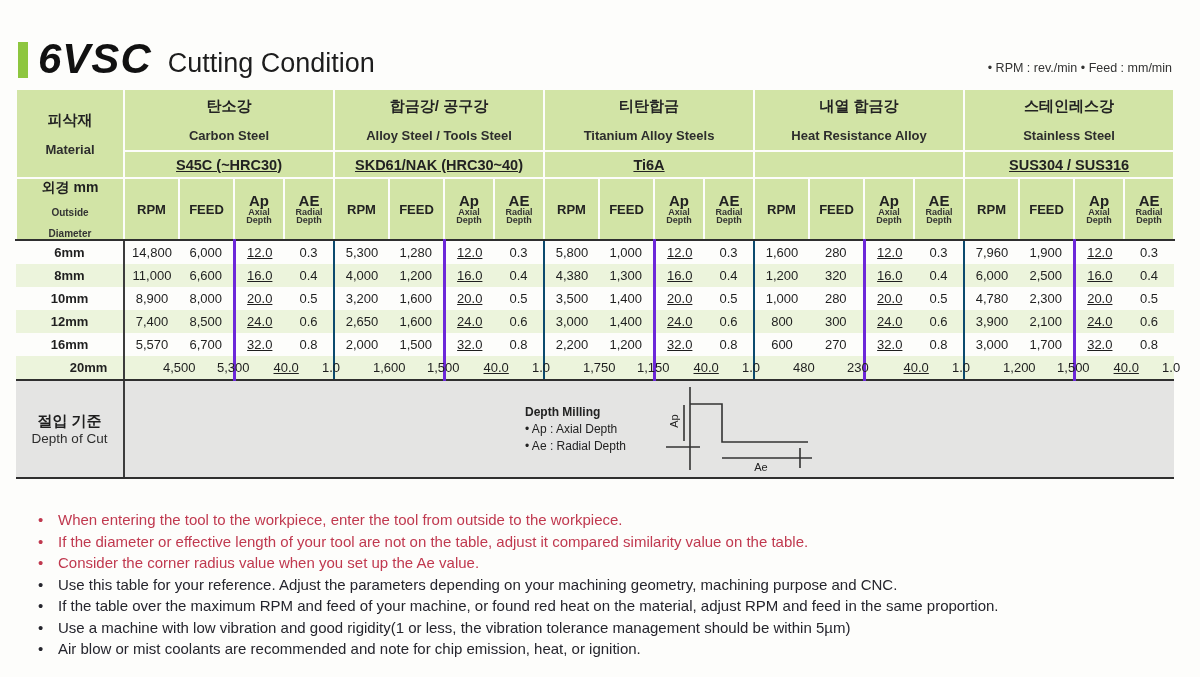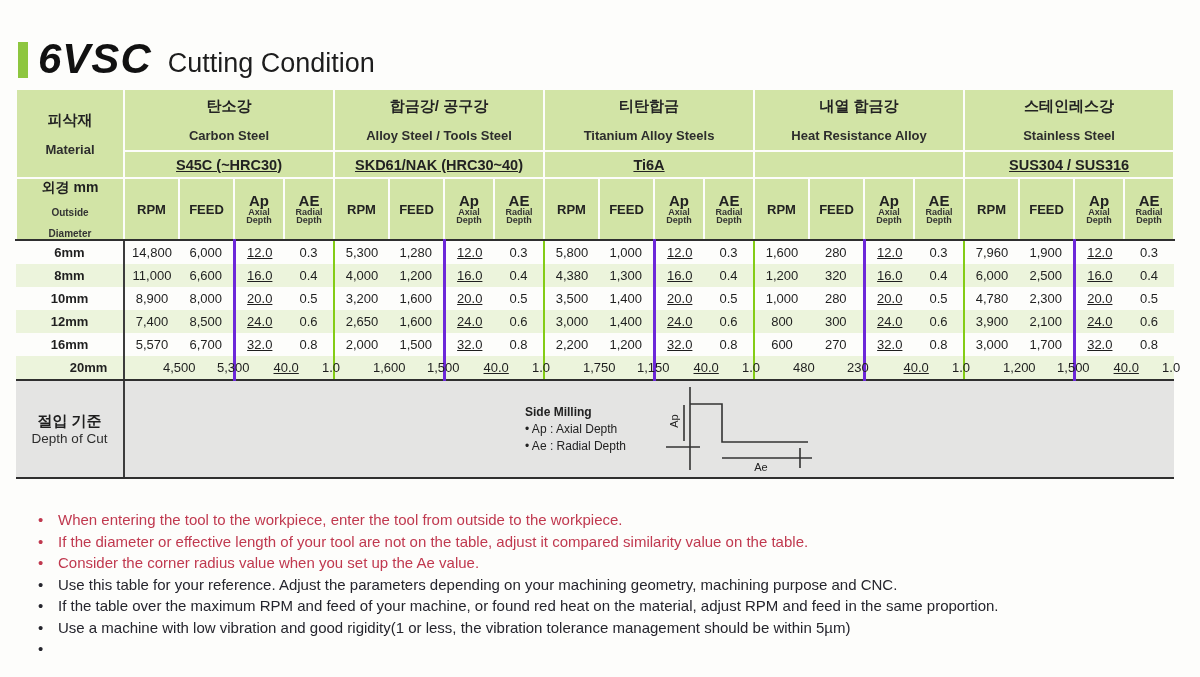--- a/index.html
+++ b/index.html
@@ -24,21 +24,21 @@
   .hr3 th{height:47px;border-bottom:2px solid #2f2f2f;}
   .hr3 .param{font-size:13px;font-weight:bold;color:#222;}
   .pm{font-size:15px;font-weight:bold;line-height:14px;}
   .ps{font-size:9px;font-weight:bold;line-height:8px;color:#333;}
   .diam .ko{font-size:14px;font-weight:bold;}
   .diam .en{font-size:10px;line-height:10px;color:#333;margin-top:11px;}
 
   tbody.data td{height:23px;font-size:13px;color:#1f1f1f;}
   tbody.data tr.alt td{background:#ecf4dc;}
   td.diam-cell{font-weight:bold;font-size:14.5px;border-right:2px solid #3c3c3c;}
-  td.group-start{border-left:2px solid #84cc16;}
+  td.group-start{border-left:2px solid #0c4a6e;}
   td.pair-div{border-left:3px solid #6d28d9;text-decoration:underline;}
   tbody.data tr.last td{border-bottom:2px solid #2f2f2f;padding-left:38px;}
 
   .depth-row td{background:#e4e4e3;height:96px;border-bottom:2px solid #2f2f2f;}
   td.depth-label{border-right:2px solid #3c3c3c;margin-left:48px;}
   .depth-label .ko{font-size:15px;font-weight:bold;}
   .depth-label .en{font-size:13.5px;color:#2d2d2d;}
   .depth-content{display:flex;align-items:center;justify-content:flex-start;padding-left:400px;}
   .diag-text{text-align:left;font-size:12px;color:#222;line-height:17px;}
   .diag-text .dt-title{font-weight:bold;}
@@ -53,20 +53,21 @@
 </style>
 </head>
 <body>
 
 <div class="page">
 
   <div class="title-row">
     <span class="accent-bar"></span>
     <span class="logo">6VSC</span>
     <span class="title">Cutting Condition</span>
+    <span class="legend">• RPM : rev./min • Feed : mm/min</span>
   </div>
 
   <table class="cc">
     <colgroup>
       <col style="width:108px">
       <col style="width:55px">
         <col style="width:55px">
         <col style="width:50px">
         <col style="width:50px">
       <col style="width:55px">
@@ -330,21 +331,21 @@
       </tbody>
     <tbody>
       <tr class="depth-row">
         <td class="depth-label">
           <div class="ko">절입 기준</div>
           <div class="en">Depth of Cut</div>
         </td>
         <td colspan="20">
           <div class="depth-content">
             <div class="diag-text">
-              <div class="dt-title">Side Milling</div>
+              <div class="dt-title">Depth Milling</div>
               <div>• Ap :  Axial Depth</div>
               <div>• Ae :  Radial Depth</div>
             </div>
             <svg class="diag-svg" width="185" height="90" viewBox="0 0 185 90">
               <g stroke="#333" stroke-width="1.6" fill="none">
                 <line x1="50" y1="3" x2="50" y2="86"></line>
                 <polyline points="50,20 82,20 82,58 168,58"></polyline>
                 <line x1="26" y1="63" x2="60" y2="63"></line>
                 <line x1="82" y1="74" x2="172" y2="74"></line>
                 <line x1="160" y1="64" x2="160" y2="84"></line>
@@ -379,16 +380,17 @@
       <li class="dark">
         <span class="bullet">•</span>
         <span>If the table over the maximum RPM and feed of your machine, or found red heat on the material, adjust RPM and feed in the same proportion.</span>
       </li>
       <li class="dark">
         <span class="bullet">•</span>
         <span>Use a machine with low vibration and good rigidity(1 or less, the vibration tolerance management should be within 5µm)</span>
       </li>
       <li class="dark">
         <span class="bullet">•</span>
+        <span>Air blow or mist coolants are recommended and note for chip emission, heat, or ignition.</span>
       </li>
     </ul>
 
 </div>
 
 </body></html>

